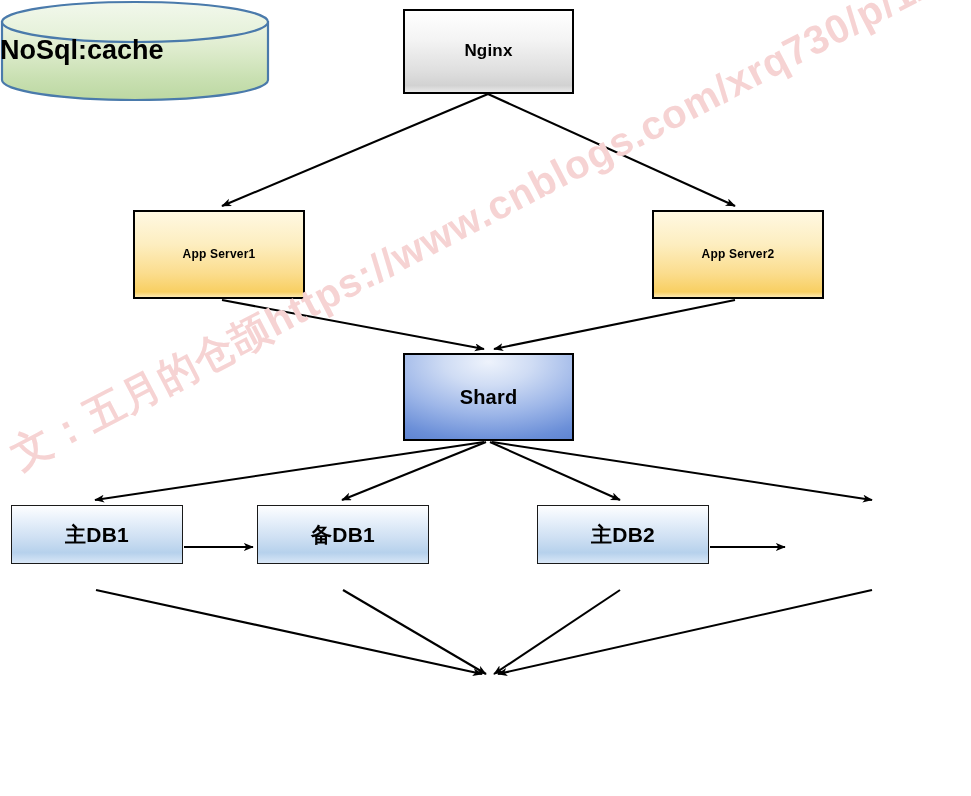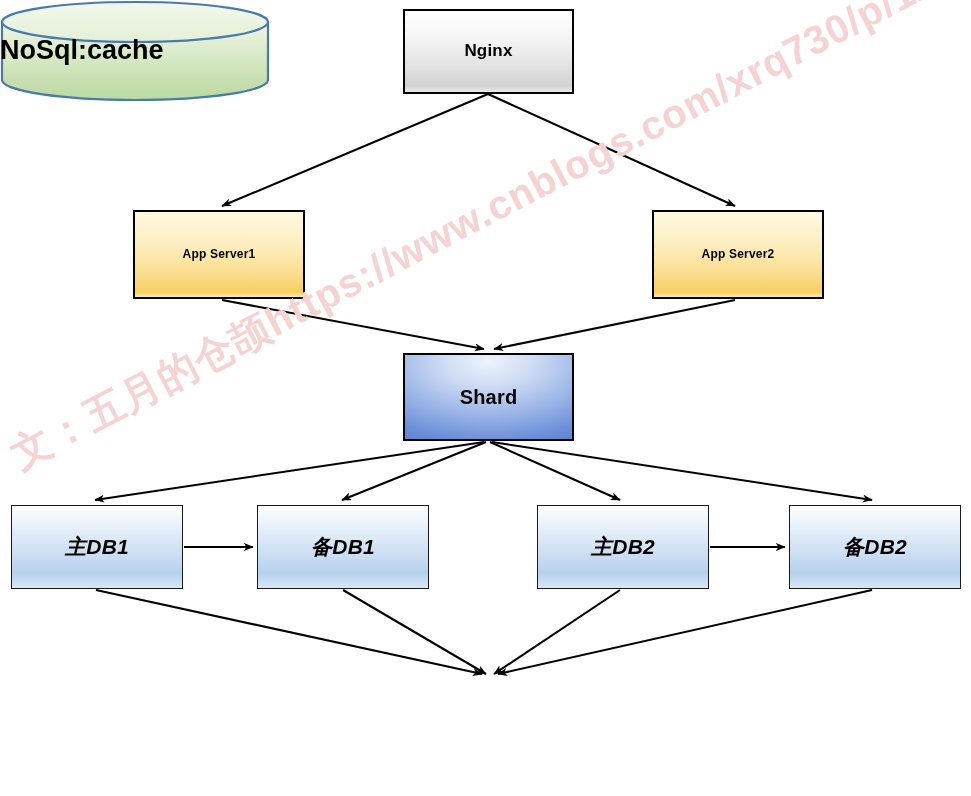--- a/index.html
+++ b/index.html
@@ -77,26 +77,25 @@
     background:
       radial-gradient(ellipse 120% 130% at 50% 8%,
         #eef3fc 0%, #cfdcf4 22%, #9db6e8 48%, #6b8fd8 72%, #4a72c8 100%);
     font-size: 20px;
   }
 
   
   .node-db {
     top: 505px;
     width: 172px;
-    height: 84px;
+    height: 59px;
     border: 1.5px solid #1a1a1a;
     background: linear-gradient(to bottom,
         #fdfeff 0%, #eaf2fb 22%, #cfe0f3 55%, #b6d1ec 82%, #d9e7f7 100%);
     font-size: 21px;
-    font-style: italic;
   }
   .node-db1 { left: 11px; }
   .node-db2 { left: 257px; }
   .node-db3 { left: 537px; }
   .node-db4 { left: 789px; }
 
   
   .node-cylinder {
     left: 355px;
     top: 678px;
@@ -198,23 +197,20 @@
   </div>
 
   <div class="node node-db node-db2">
     <span class="node-label">备DB1</span>
   </div>
 
   <div class="node node-db node-db3">
     <span class="node-label">主DB2</span>
   </div>
 
-  <div class="node node-db node-db4">
-    <span class="node-label">备DB2</span>
-  </div>
 
   <div class="node-cylinder">
     <svg class="cyl-svg" viewBox="0 0 270 102" xmlns="http://www.w3.org/2000/svg">
       <defs>
         <linearGradient id="cylBody" x1="0" y1="0" x2="0" y2="1">
           <stop offset="0%" stop-color="#eef5e4"></stop>
           <stop offset="38%" stop-color="#dcebcb"></stop>
           <stop offset="72%" stop-color="#c9e0b2"></stop>
           <stop offset="100%" stop-color="#bcd8a2"></stop>
         </linearGradient>

